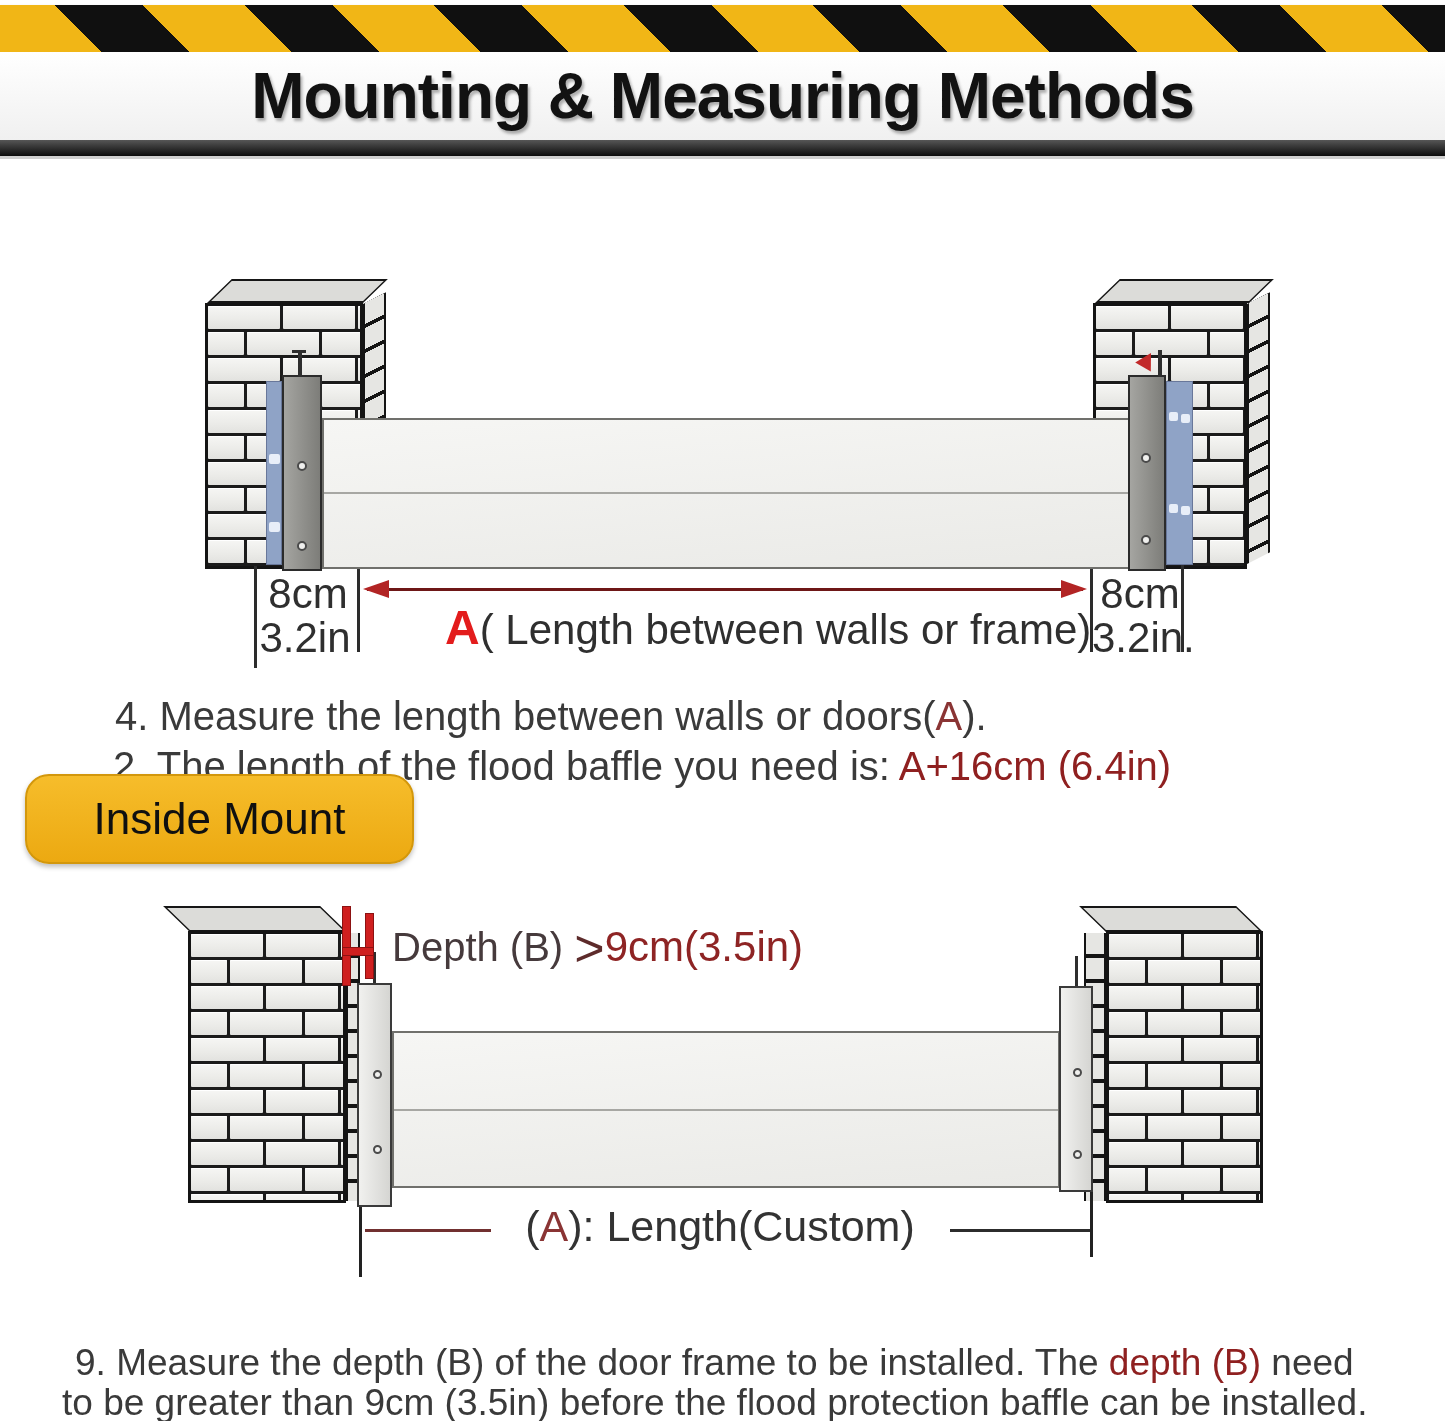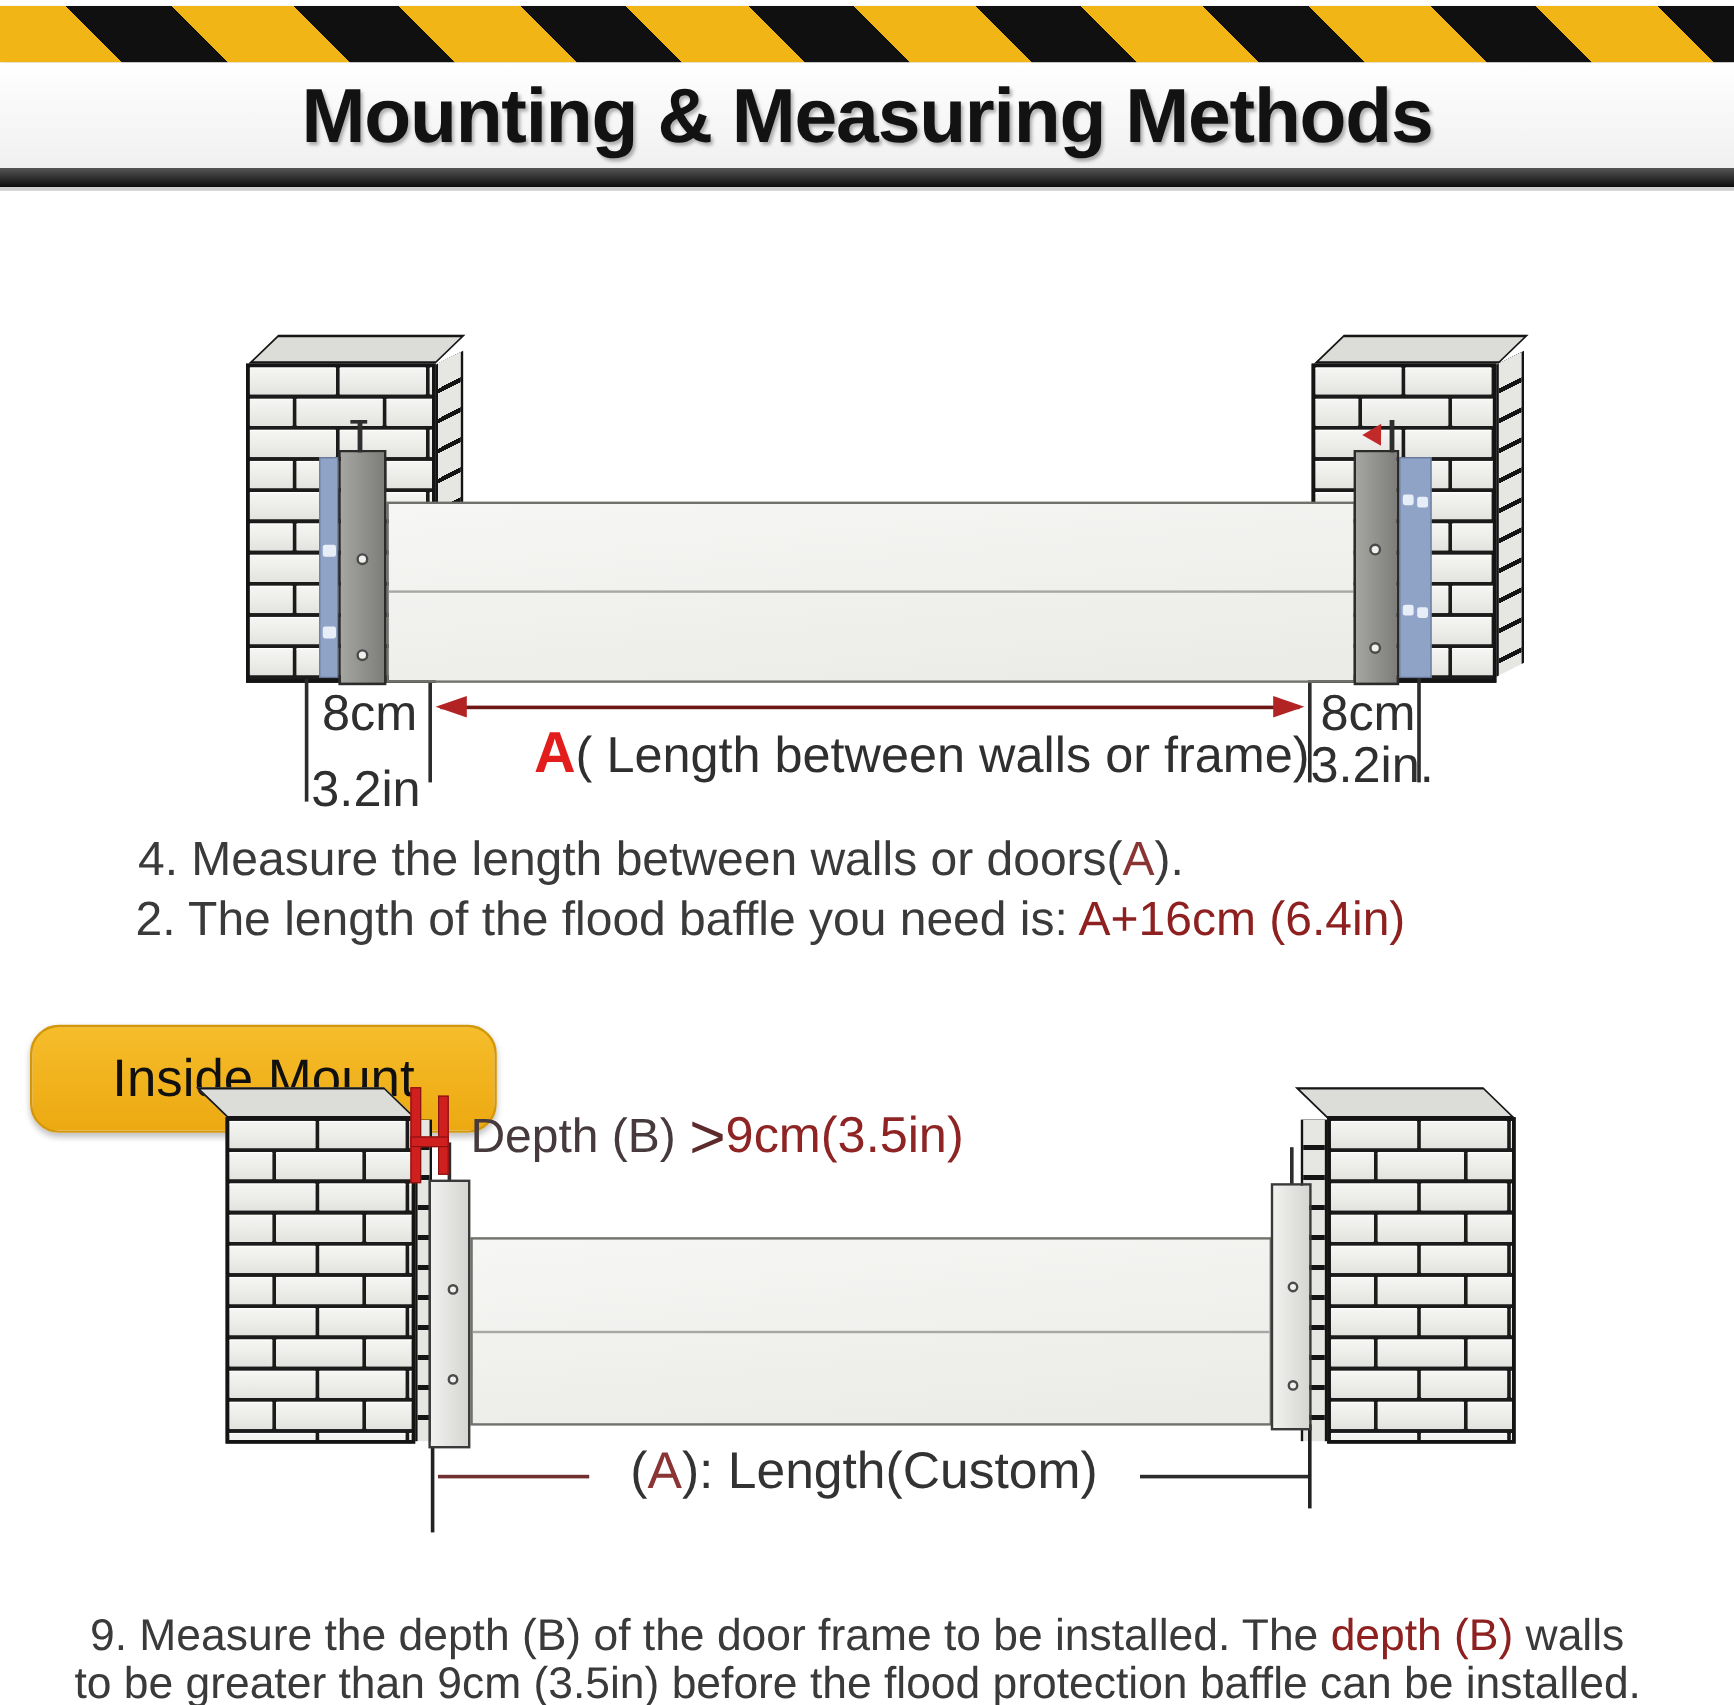--- a/index.html
+++ b/index.html
@@ -217,21 +217,21 @@
     <div class="bmark" style="left:2px;top:30px;width:9px;height:9px;"></div>
     <div class="bmark" style="left:14px;top:32px;width:9px;height:9px;"></div>
     <div class="bmark" style="left:2px;top:122px;width:9px;height:9px;"></div>
     <div class="bmark" style="left:14px;top:124px;width:9px;height:9px;"></div>
   </div>
   <div class="bolt abs" style="left:1158px;top:350px;width:4px;height:27px;z-index:3;"></div>
   <div class="abs" style="left:1138px;top:352px;width:0;height:0;border-left:9px solid transparent;border-right:9px solid transparent;border-bottom:16px solid #c22a2a;transform:rotate(30deg);z-index:4;"></div>
 
   <div class="tick abs" style="left:254px;top:566px;height:102px;"></div>
   <div class="mtext abs" style="left:258px;top:570px;width:100px;">8cm</div>
-  <div class="mtext abs" style="left:252px;top:614px;width:106px;margin-top:20px;">3.2in</div>
+  <div class="mtext abs" style="left:252px;top:614px;width:106px;">3.2in</div>
   <div class="tick abs" style="left:357px;top:566px;height:86px;"></div>
 
   <div class="abs" style="left:363px;top:580px;width:724px;height:20px;">
     <div class="arrowline"></div>
     <div class="ah ah-l"></div>
     <div class="ah ah-r"></div>
   </div>
   <div class="biglabel abs" style="left:445px;top:600px;width:480px;">
     <span class="reda">A</span><span>( Length between walls or frame)</span>
   </div>
@@ -241,21 +241,21 @@
   <div class="mtext abs" style="left:1092px;top:614px;width:96px;">3.2in.</div>
   <div class="tick abs" style="left:1181px;top:558px;height:94px;"></div>
 
   <div class="step" style="left:115px;top:694px;">
     <span>4. Measure the length between walls or doors(</span><span class="softred">A</span><span>).</span>
   </div>
   <div class="step" style="left:113px;top:744px;">
     <span>2. The length of the flood baffle you need is: </span><span class="redtxt">A+16cm (6.4in)</span>
   </div>
 
-  <div class="pill" style="top:854px;align-items:center;">
+  <div class="pill" style="top:774px;align-items:center;">
     <span>Inside Mount</span>
   </div>
 
   <div class="abs" style="left:166px;top:902px;width:200px;height:306px;">
     <div class="topface skew-l abs" style="left:24px;top:4px;width:157px;height:26px;"></div>
     <div class="sideface abs" style="left:180px;top:31px;width:14px;height:268px;"></div>
     <div class="bricks abs" style="left:22px;top:29px;width:158px;height:272px;">
         <div class="brickrow" style="height: 23px;">
           <div class="brick" style="width: 72px;"></div>
           <div class="brick" style="width: 72px;"></div>
@@ -400,17 +400,17 @@
 
   <div class="tick abs" style="left:359px;top:1189px;height:88px;background:#222;"></div>
   <div class="abs" style="left:365px;top:1229px;width:126px;height:3px;background:#713030;"></div>
   <div class="biglabel abs" style="left:500px;top:1202px;width:440px;font-size:43px;color:#333;">
     <span>(</span><span class="softred" style="font-weight:400;">A</span><span>): Length(Custom)</span>
   </div>
   <div class="abs" style="left:950px;top:1229px;width:140px;height:3px;background:#2c2c2c;"></div>
   <div class="tick abs" style="left:1090px;top:1187px;height:70px;background:#222;"></div>
 
   <div class="step" style="left:75px;top:1342px;font-size:37px;">
-    <span>9. Measure the depth (B) of the door frame to be installed. The </span><span class="redtxt">depth (B)</span><span> walls</span>
+    <span>9. Measure the depth (B) of the door frame to be installed. The </span><span class="redtxt">depth (B)</span><span> need</span>
   </div>
   <div class="step" style="left:62px;top:1382px;font-size:37px;">to be greater than 9cm (3.5in) before the flood protection baffle can be installed.</div>
 
 </div>
 
 </body></html>

